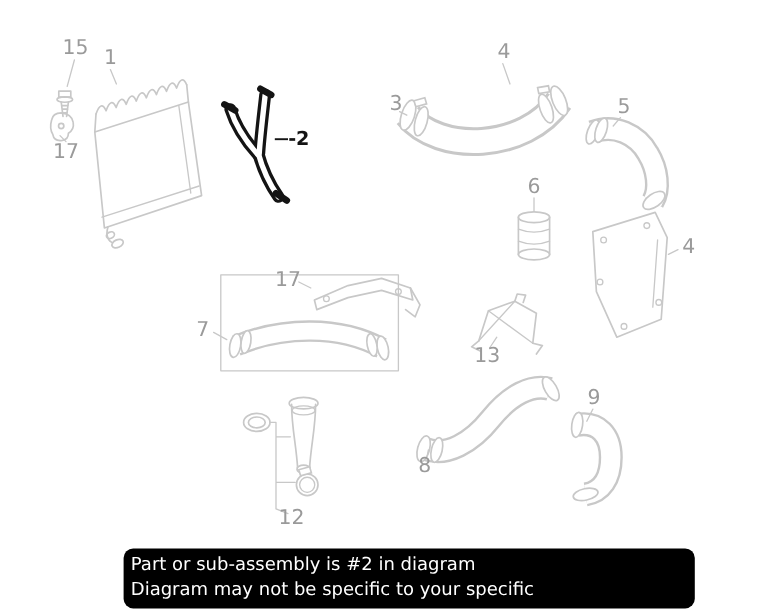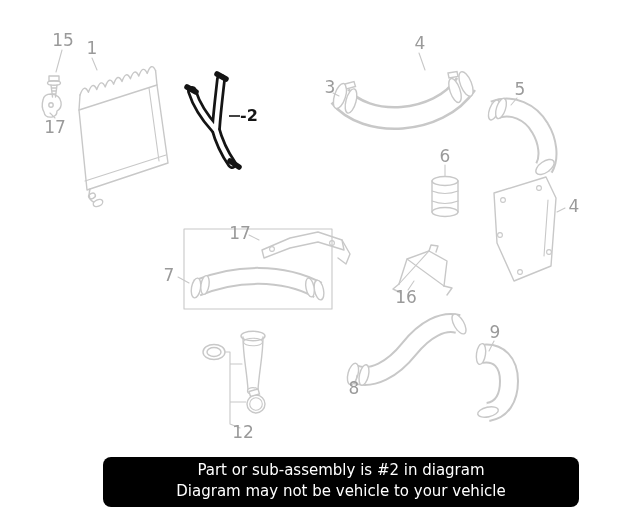--- a/index.html
+++ b/index.html
@@ -16,21 +16,21 @@
   .hl-o{stroke:var(--highlight,#141414);fill:none;stroke-linecap:round;stroke-linejoin:round;}
   .hl-i{stroke:#ffffff;fill:none;stroke-linecap:round;}
   .hl-line{stroke:var(--highlight,#141414);stroke-width:1.6;}
 
   .plabel{position:absolute;transform:translate(-50%,-50%);font-size:17px;color:var(--label,#9a9a9a);
           white-space:nowrap;user-select:none;}
   .plabel.hl{color:var(--highlight,#141414);font-weight:600;font-size:16px;}
 
   .banner{position:absolute;left:103px;top:457px;width:476px;box-sizing:border-box;
           background:var(--banner-bg,#000);color:var(--banner-text,#fff);
-          border-radius:8px;text-align:center;padding:3px 6px 5px;
+          border-radius:8px;padding:3px 6px 5px;
           font-size:15px;line-height:21px;}
 </style>
 </head>
 <body>
 
 <div class="stage">
 
   <svg width="640" height="512" viewBox="0 0 640 512">
 
     <g>
@@ -173,23 +173,23 @@
   <span class="plabel" style="left:63px;top:40px">15</span>
   <span class="plabel" style="left:92px;top:48px">1</span>
   <span class="plabel" style="left:55px;top:127px">17</span>
   <span class="plabel" style="left:420px;top:43px">4</span>
   <span class="plabel" style="left:330px;top:87px">3</span>
   <span class="plabel" style="left:520px;top:89px">5</span>
   <span class="plabel" style="left:445px;top:156px">6</span>
   <span class="plabel" style="left:574px;top:206px">4</span>
   <span class="plabel" style="left:240px;top:233px">17</span>
   <span class="plabel" style="left:169px;top:275px">7</span>
-  <span class="plabel" style="left:406px;top:297px">16</span>
+  <span class="plabel" style="left:406px;top:297px">13</span>
   <span class="plabel" style="left:354px;top:388px">8</span>
   <span class="plabel" style="left:495px;top:332px">9</span>
   <span class="plabel" style="left:243px;top:432px">12</span>
   <span class="plabel hl" style="left:249px;top:115px">-2</span>
 
   <div class="banner">
     <div>Part or sub-assembly is #2 in diagram</div>
-    <div>Diagram may not be vehicle to your vehicle</div>
+    <div>Diagram may not be specific to your specific</div>
   </div>
 </div>
 
 </body></html>

